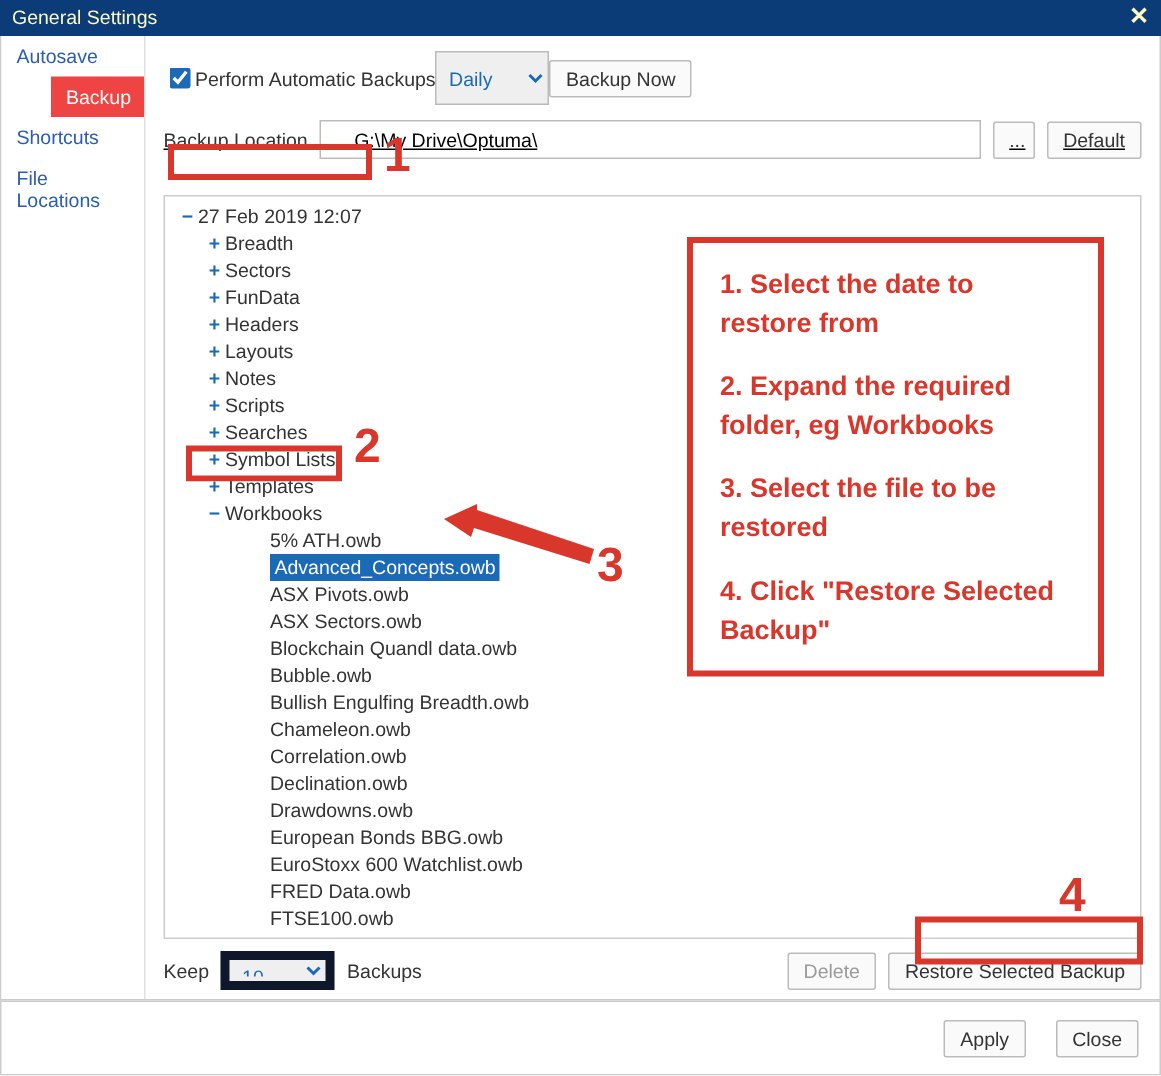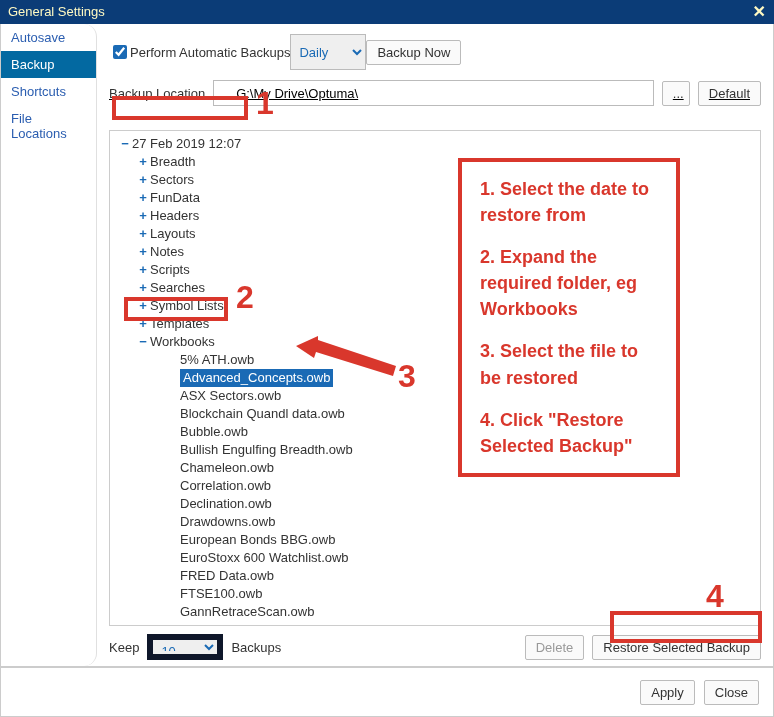--- a/index.html
+++ b/index.html
@@ -1,22 +1,22 @@
 <!DOCTYPE html>
 <html><head>
 <meta charset="utf-8">
 <style>
   * { box-sizing: border-box; font-family: "Segoe UI", Arial, sans-serif; }
   body { margin: 0; background: #fff; width: 774px; height: 717px; overflow: hidden; position: relative; }
   .titlebar { background: #0b3c77; color: #fef9c3; height: 24px; line-height: 24px; padding: 0 8px; font-size: 13px; display: flex; justify-content: space-between; align-items: center; }
   .titlebar .close { font-weight: bold; cursor: pointer; font-size: 16px; }
   .body-wrap { display: flex; height: calc(100% - 24px - 50px); border: 1px solid #ccc; border-top: none; }
-  .sidebar { width: 96px; border-right: 1px solid #e0e0e0; background: #fff; font-size: 13px; border-radius: 13px; }
+  .sidebar { width: 96px; border-right: 1px solid #e0e0e0; background: #fff; font-size: 13px; }
   .sidebar .item { padding: 6px 10px; cursor: pointer; color: #2a5db0; }
-  .sidebar .item.active { background: #0369a1; color: #fff; }
+  .sidebar .item.active { background: #ef4444; color: #fff; margin-left: 33px; }
   .main { flex: 1; padding: 10px 12px 6px 12px; display: flex; flex-direction: column; position: relative; }
   .row1 { display: flex; align-items: center; margin-bottom: 10px; }
   .checkbox { width: 14px; height: 14px; accent-color: #1a6ab5; }
   .lbl { font-size: 13px; color: #333; }
   select.freq { font-size: 13px; color: #1a6ab5; border: 1px solid #bbb; padding: 3px 4px; height: 36px; width: 76px; }
   .btn { border: 1px solid #bbb; background: #fafafa; padding: 4px 10px; font-size: 13px; cursor: pointer; border-radius: 2px; color: #333; }
   .row2 { display: flex; align-items: center; gap: 8px; margin-bottom: 24px; text-decoration: underline; }
   .pathbox { flex: 1; border: 1px solid #bbb; padding: 4px 22px; font-size: 13px; background: #fff; height: 26px; }
   .dots { width: 28px; }
   .tree-wrap { flex: 1; border: 1px solid #ccc; background: #fff; overflow: hidden; position: relative; display: flex; }
@@ -28,25 +28,25 @@
   .node .exp { color: #1a6ab5; width: 14px; text-align: center; font-weight: bold; cursor: pointer; font-size: 13px; display: inline-block; }
   .node.d0 { padding-left: 4px; }
   .node.d1 { padding-left: 22px; }
   .node.d2 { padding-left: 52px; }
   .node.sel > .txt { background: #1a6ab5; color: #fff; padding: 0 3px; }
   .row3 { display: flex; align-items: center; gap: 8px; padding-top: 8px; }
   select.keep { font-size: 13px; color: #1a6ab5; border: 6px solid #0f172a; padding: 3px 4px; height: 26px; width: 76px; }
   .spacer { flex: 1; }
   .btn.disabled { color: #999; }
   .hint { font-size: 12px; color: #555; padding: 6px 0 2px 0; }
-  .footer { height: 50px; border: 1px solid #ccc; border-top: 1px solid #ccc; display: flex; justify-content: flex-end; align-items: center; padding: 0 14px; gap: 9px; }
+  .footer { height: 50px; border: 1px solid #ccc; border-top: 1px solid #ccc; display: flex; justify-content: flex-end; align-items: center; padding: 0 14px; gap: 20px; }
   
   .anno-box { position: absolute; border: 4px solid #d9372c; pointer-events: none; }
   .anno-num { position: absolute; color: #d9372c; font-weight: 700; font-size: 32px; font-family: Arial, sans-serif; pointer-events: none; }
-  .anno-callout { position: absolute; border: 4px solid #d9372c; background: #fff; padding: 14px 18px; color: #d9372c; font-weight: 700; font-size: 18px; line-height: 1.45; font-family: Arial, sans-serif; width: 222px; pointer-events: none; }
+  .anno-callout { position: absolute; border: 4px solid #d9372c; background: #fff; padding: 14px 18px; color: #d9372c; font-weight: 700; font-size: 18px; line-height: 1.45; font-family: Arial, sans-serif; width: 278px; pointer-events: none; }
   .anno-callout p { margin: 0 0 16px 0; }
   .anno-callout p:last-child { margin-bottom: 0; }
   .arrow-svg { position: absolute; pointer-events: none; }
 </style>
 </head>
 <body>
 
 <div class="titlebar">
   <span>General Settings</span>
   <span class="close">✕</span>
@@ -126,20 +126,24 @@
             <span class="exp">−</span> 
             <span class="txt">Workbooks</span>
           </div>
           <div class="node d2">
             <span class="exp"></span> 
             <span class="txt">5% ATH.owb</span>
           </div>
           <div class="node d2 sel">
             <span class="exp"></span> 
             <span class="txt">Advanced_Concepts.owb</span>
+          </div>
+          <div class="node d2">
+            <span class="exp"></span> 
+            <span class="txt">ASX Pivots.owb</span>
           </div>
           <div class="node d2">
             <span class="exp"></span> 
             <span class="txt">ASX Sectors.owb</span>
           </div>
           <div class="node d2">
             <span class="exp"></span> 
             <span class="txt">Blockchain Quandl data.owb</span>
           </div>
           <div class="node d2">

